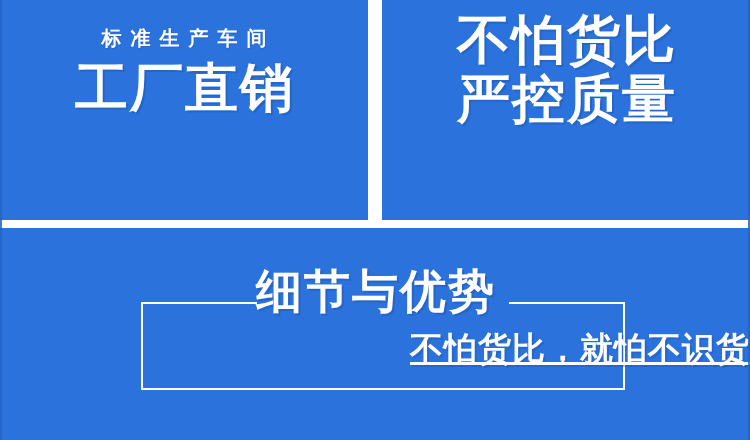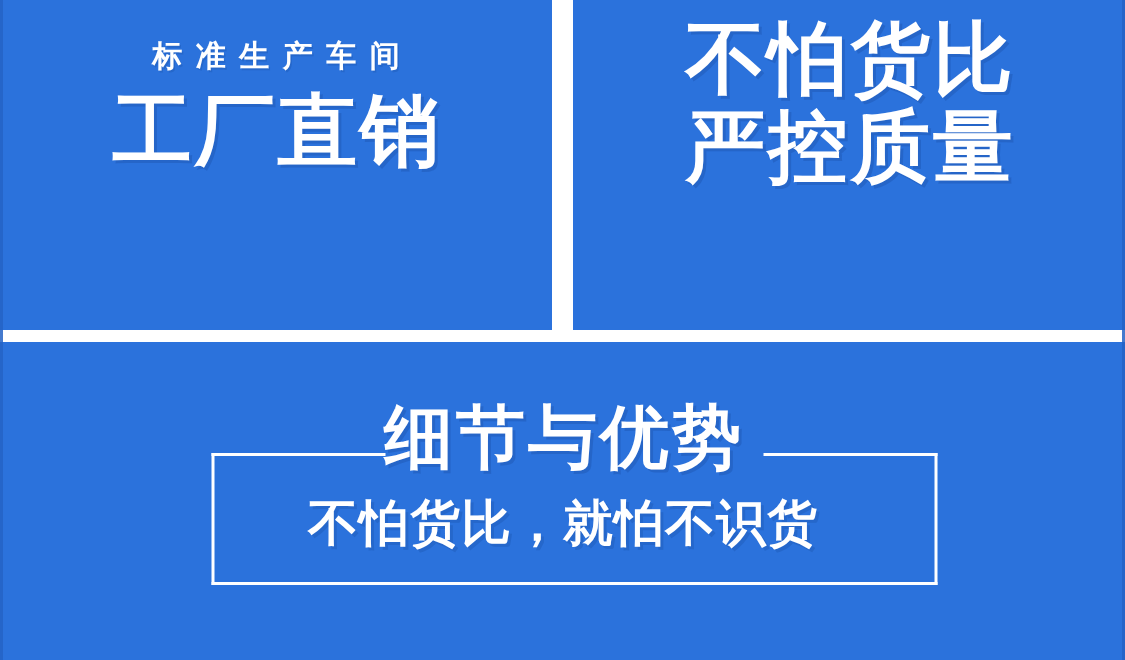--- a/index.html
+++ b/index.html
@@ -145,28 +145,29 @@
     text-indent: 2px;
     white-space: nowrap;
     text-shadow: 2px 2px 0 rgba(20, 70, 150, 0.28);
   }
 
   #bottom-subtitle {
     position: absolute;
     left: 0;
     right: 0;
     top: 104px;
-    text-align: center;
+    text-align: right;
     font-size: 33px;
     font-weight: 900;
     line-height: 1;
     letter-spacing: 1px;
     text-indent: 1px;
     white-space: nowrap;
     text-shadow: 2px 2px 0 rgba(20, 70, 150, 0.25);
+    text-decoration: underline;
   }
 </style>
 </head>
 <body>
 
 <div id="banner">
 
   <div class="panel" id="panel-left">
     <div class="panel-inner">
       <div class="eyebrow" id="eyebrow-left">标准生产车间</div>

